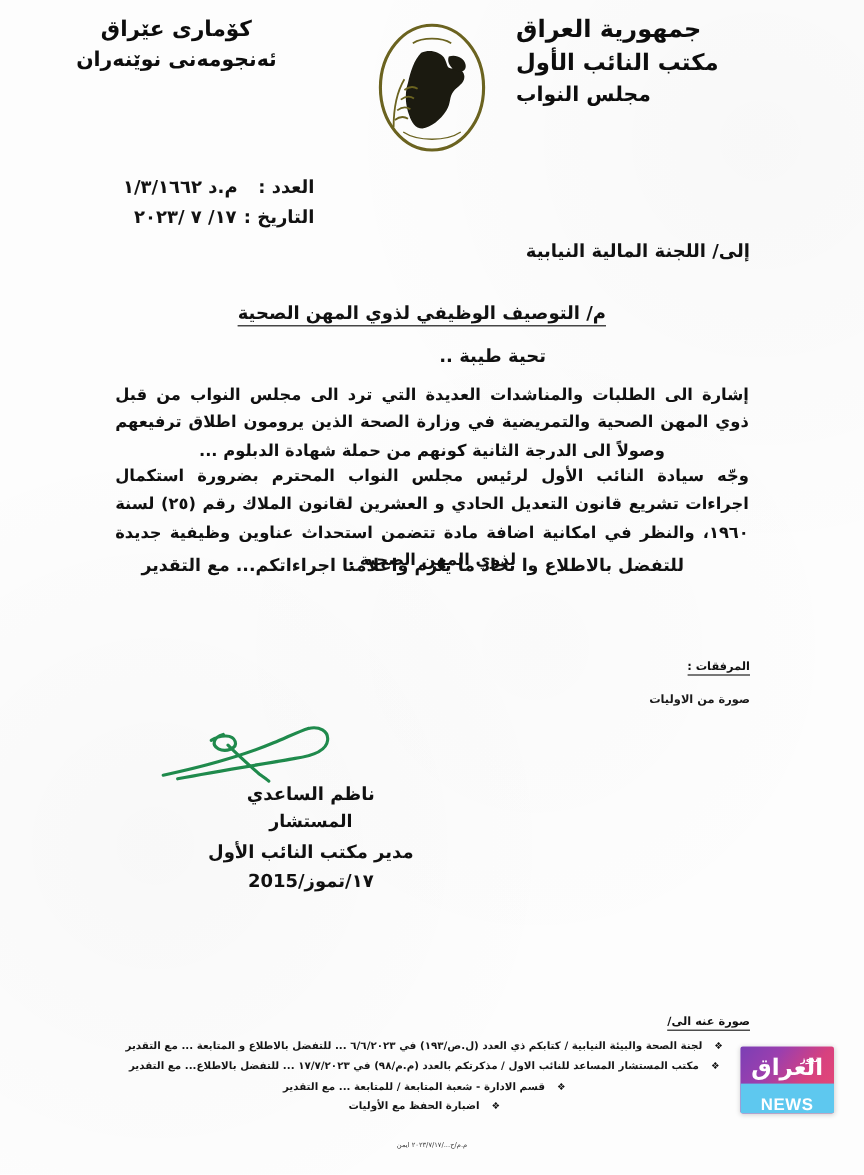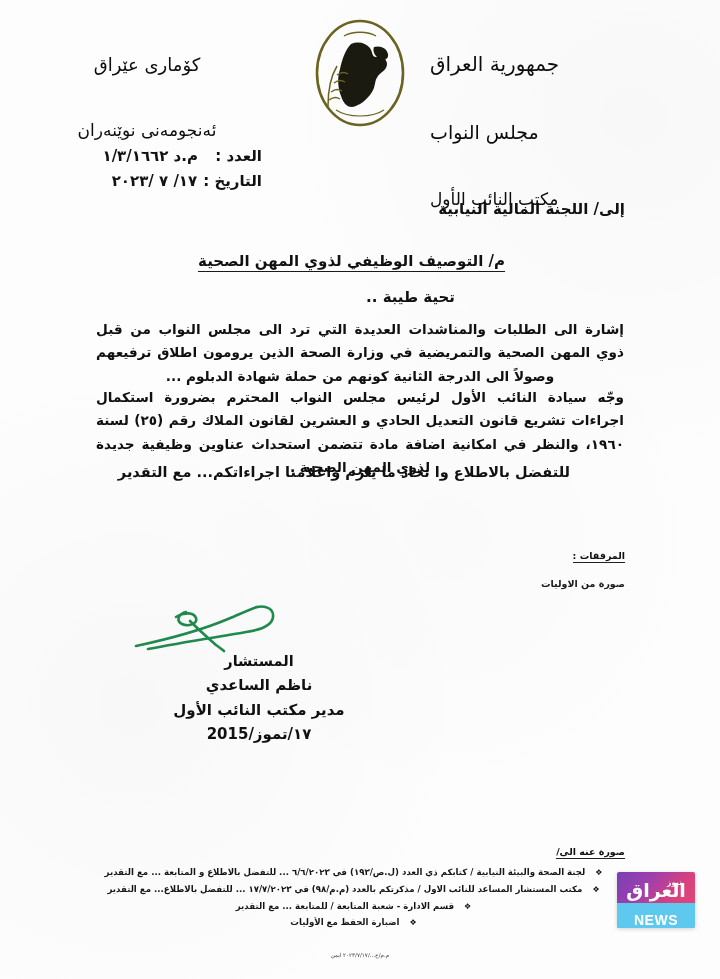--- a/index.html
+++ b/index.html
@@ -45,25 +45,24 @@
   .lh-ku {
     position: absolute;
     left: 22px;
     top: 6px;
     width: 250px;
     text-align: center;
     direction: rtl;
   }
   .lh-line {
     font-family: "DejaVu Sans", "Liberation Sans", sans-serif;
-    font-weight: 400;
+    font-weight: 700;
     color: #0d0d0d;
     letter-spacing: 0.3px;
     line-height: 1.45;
-    margin-top: 40px;
   }
   .lh-ar .lh-line:nth-child(1) { font-size: 20px; }
   .lh-ar .lh-line:nth-child(2) { font-size: 19px; }
   .lh-ar .lh-line:nth-child(3) { font-size: 17px; }
   .lh-ku .lh-line:nth-child(1) { font-size: 18px; }
   .lh-ku .lh-line:nth-child(2) { font-size: 17px; }
   .lh-ku .lh-line:nth-child(3) { font-size: 16px; }
 
   
   .emblem {
@@ -300,22 +299,22 @@
 </style>
 </head>
 <body>
 
 <div class="page">
 
   <div class="letterhead">
 
     <div class="lh-ar">
       <div class="lh-line">جمهورية العراق</div>
+      <div class="lh-line">مكتب النائب الأول</div>
       <div class="lh-line">مجلس النواب</div>
-      <div class="lh-line">مكتب النائب الأول</div>
     </div>
 
     <div class="lh-ku">
       <div class="lh-line">کۆماری عێراق</div>
       <div class="lh-line">ئەنجومەنی نوێنەران</div>
     </div>
 
     <div class="emblem">
       <svg viewBox="0 0 112 118" width="112" height="118" aria-hidden="true">
         <ellipse cx="56" cy="59" rx="43" ry="52" fill="none" stroke="#6b6320" stroke-width="2.6"></ellipse>
@@ -367,22 +366,22 @@
     <div class="sig-mark">
       <svg viewBox="0 0 210 58" width="210" height="58" aria-hidden="true">
         <g fill="none" stroke="#1f8a4c" stroke-width="2.6" stroke-linecap="round" stroke-linejoin="round">
           <path d="M12 46 C 40 40, 78 30, 104 19 C 116 14, 126 9, 133 7"></path>
           <path d="M52 17 C 60 12, 70 12, 72 18 C 74 24, 64 27, 58 24 C 52 21, 54 14, 62 12"></path>
           <path d="M66 21 C 74 29, 84 38, 92 45 C 96 48, 99 50, 100 51"></path>
           <path d="M133 7 C 142 5, 150 9, 149 17 C 148 26, 136 30, 122 32 C 100 36, 60 42, 24 49"></path>
         </g>
       </svg>
     </div>
+    <div class="sig-line">ناظم الساعدي</div>
     <div class="sig-line title">المستشار</div>
-    <div class="sig-line">ناظم الساعدي</div>
     <div class="sig-line">مدير مكتب النائب الأول</div>
     <div class="sig-line date">١٧/تموز/2015</div>
   </div>
 
   <div class="cc-title">صورة عنه الى/</div>
   <ul class="cc-list">
     <li class="cc-item">
       <span class="cc-bullet">❖</span>
       <span>لجنة الصحة والبيئة النيابية / كتابكم ذي العدد (ل.ص/١٩٣) في ٦/٦/٢٠٢٣ ... للتفضل بالاطلاع و المتابعة ... مع التقدير</span>
     </li>

